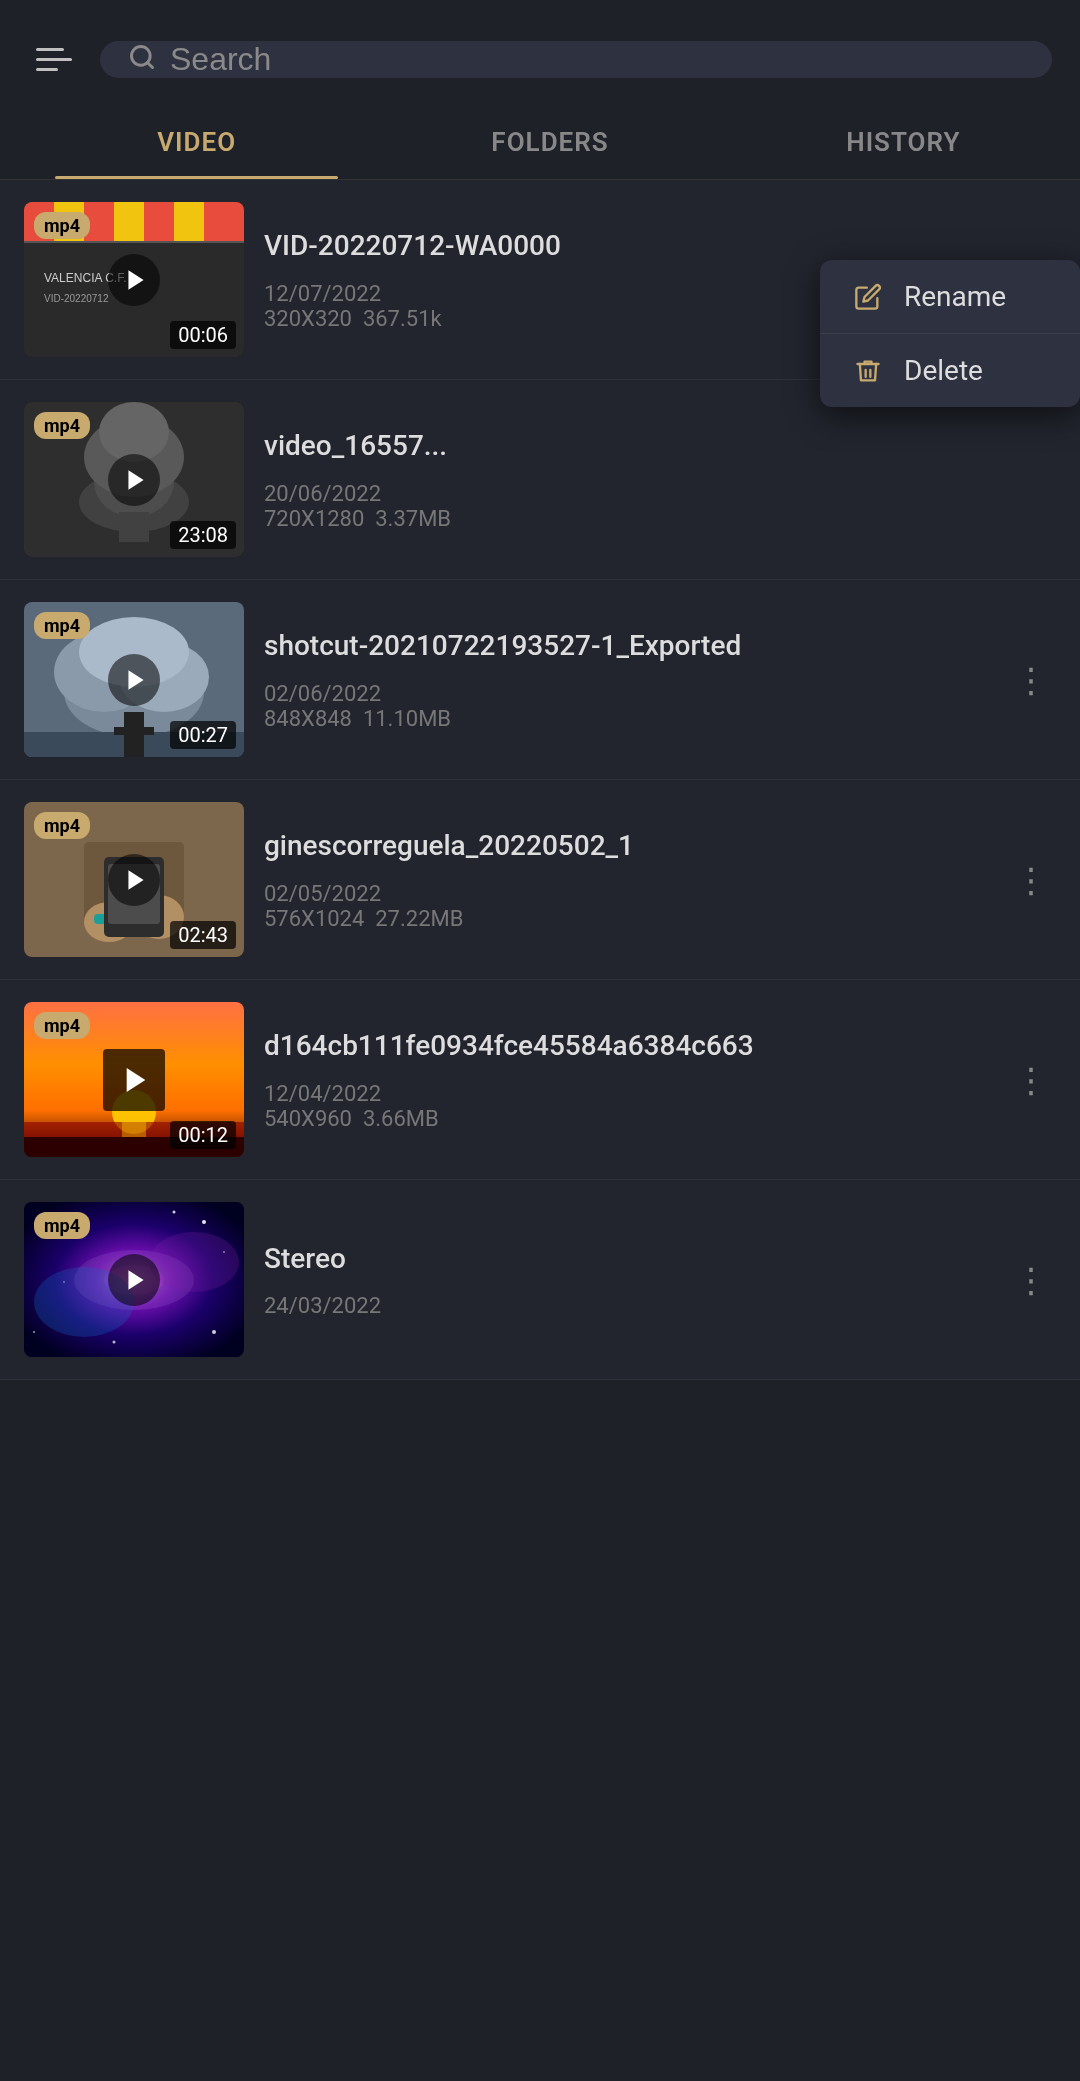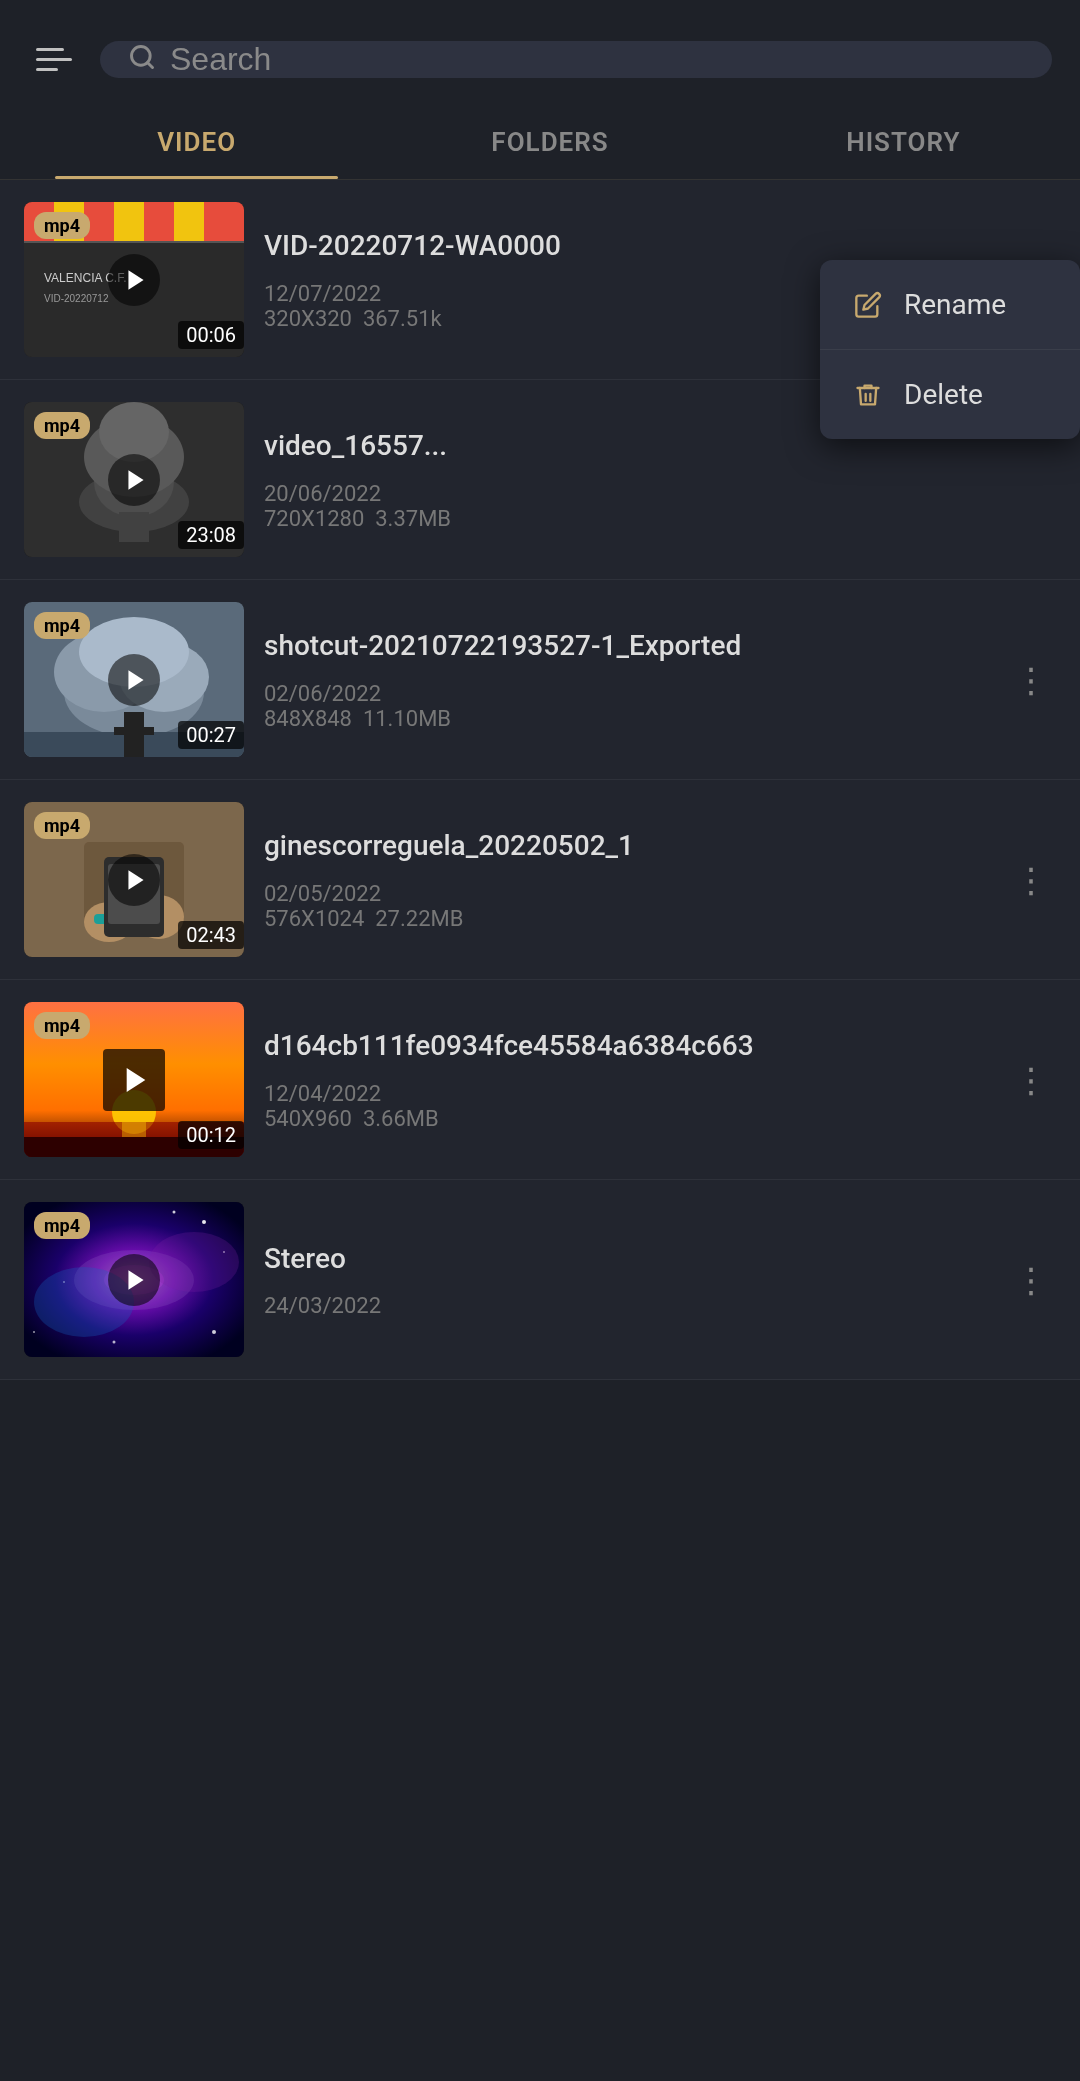--- a/index.html
+++ b/index.html
@@ -140,21 +140,21 @@
       background: #c8a96e;
       color: #000000;
       font-size: 18px;
       font-weight: 700;
       padding: 3px 10px;
       border-radius: 12px;
     }
     .duration-badge {
       position: absolute;
       bottom: 8px;
-      right: 0;
+      right: 8px;
       background: rgba(0,0,0,0.7);
       color: #fff;
       font-size: 20px;
       padding: 2px 8px;
       border-radius: 4px;
     }
     .video-info {
       flex: 1;
       min-width: 0;
     }
@@ -188,21 +188,21 @@
       border-radius: 12px;
       z-index: 100;
       min-width: 260px;
       box-shadow: 0 8px 32px rgba(0,0,0,0.6);
       overflow: hidden;
     }
     .context-menu-item {
       display: flex;
       align-items: center;
       gap: 20px;
-      padding: 28px 32px;
+      padding: 20px 32px;
       font-size: 28px;
       color: #ddd;
       cursor: pointer;
       border-bottom: 1px solid #3a3e4a;
     }
     .context-menu-item:last-child { border-bottom: none; }
     .context-icon {
       width: 32px;
       height: 32px;
       display: flex;

